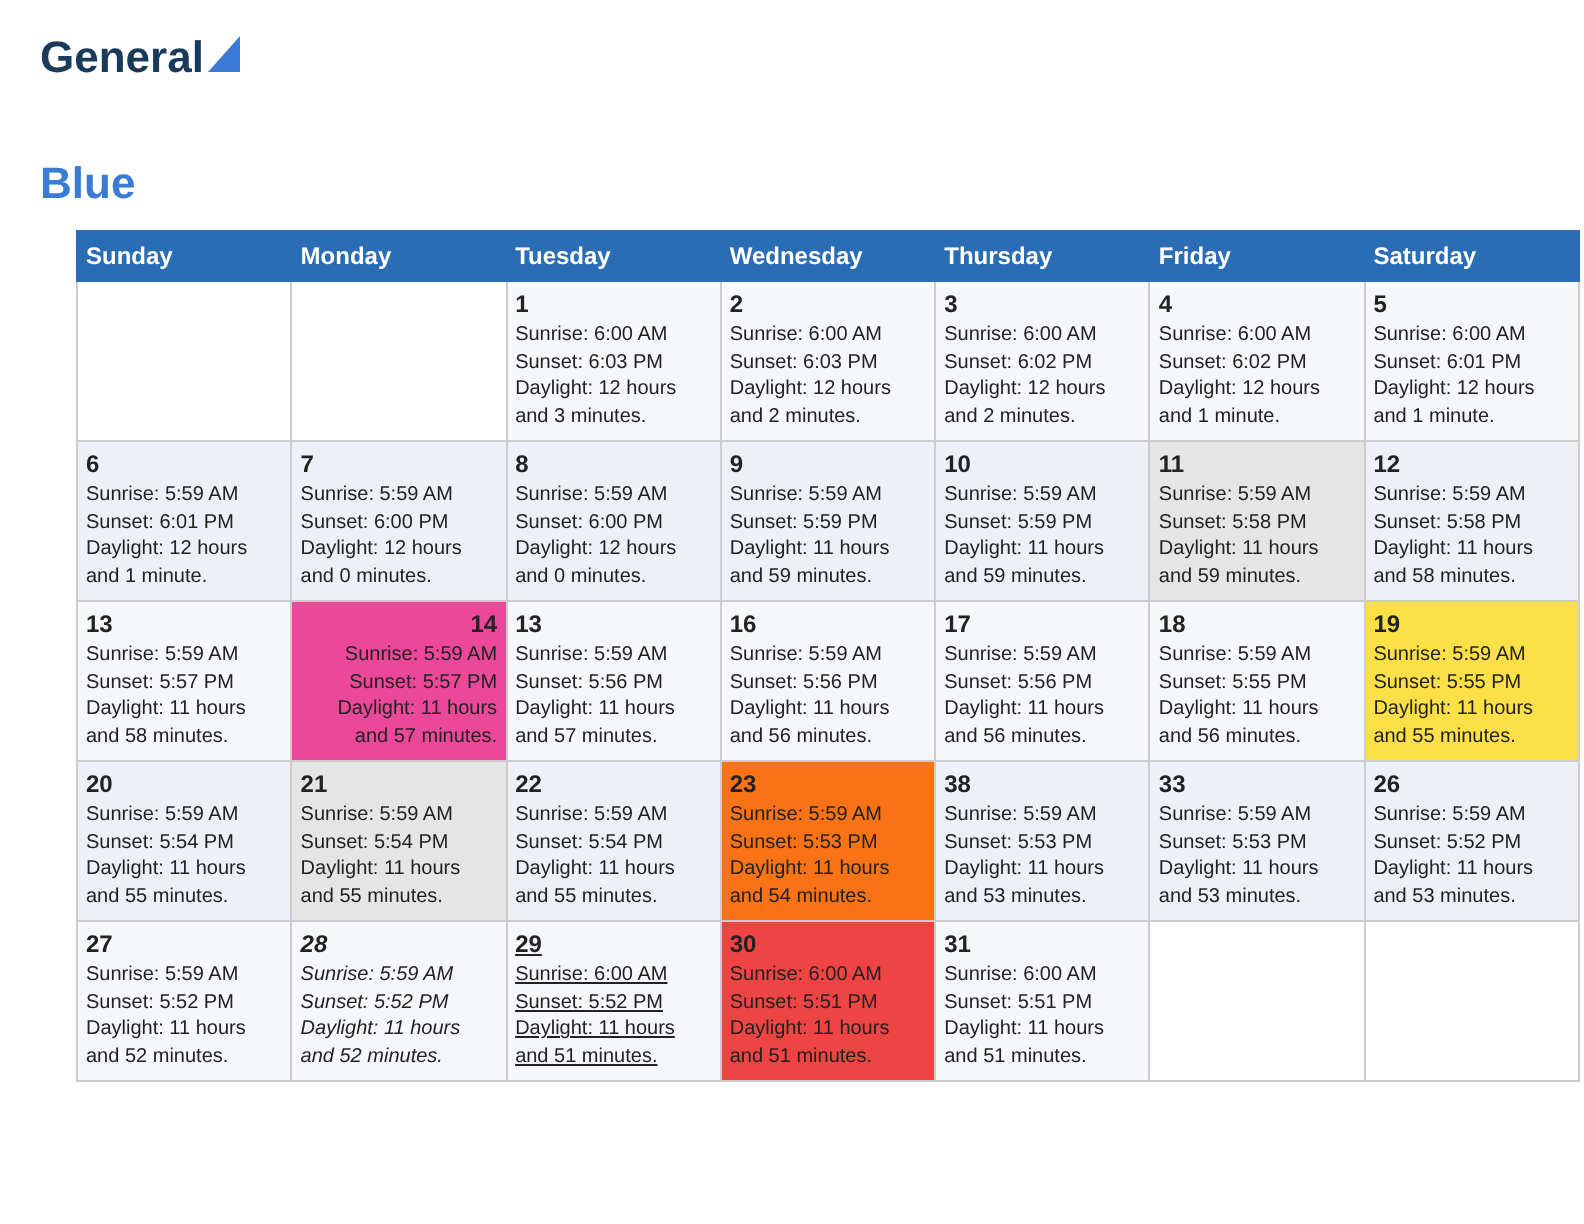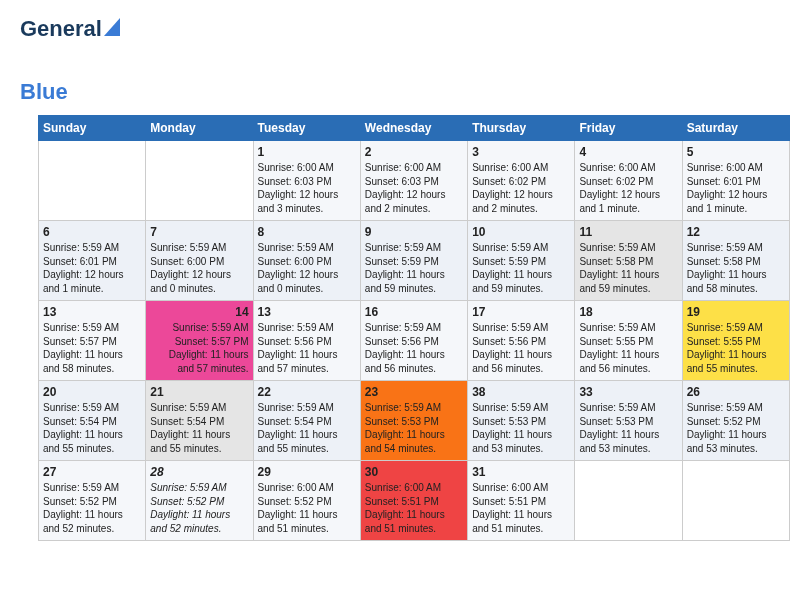--- a/index.html
+++ b/index.html
@@ -326,21 +326,21 @@
 Daylight: 11 hours
 and 52 minutes.</div>
           </td>
           <td style="background: rgb(245, 247, 250); font-style: italic;">
             <span class="day-num">28</span>
             <div class="cell-text" style="white-space: pre-line;">Sunrise: 5:59 AM
 Sunset: 5:52 PM
 Daylight: 11 hours
 and 52 minutes.</div>
           </td>
-          <td style="background: rgb(245, 247, 250);">
+          <td style="background: rgb(245, 247, 250); text-decoration: underline;">
             <span class="day-num">29</span>
             <div class="cell-text" style="white-space: pre-line;">Sunrise: 6:00 AM
 Sunset: 5:52 PM
 Daylight: 11 hours
 and 51 minutes.</div>
           </td>
           <td style="background: #ef4444;">
             <span class="day-num">30</span>
             <div class="cell-text" style="white-space: pre-line;">Sunrise: 6:00 AM
 Sunset: 5:51 PM

